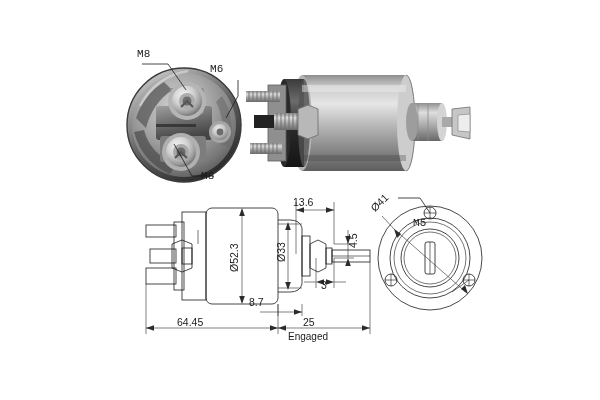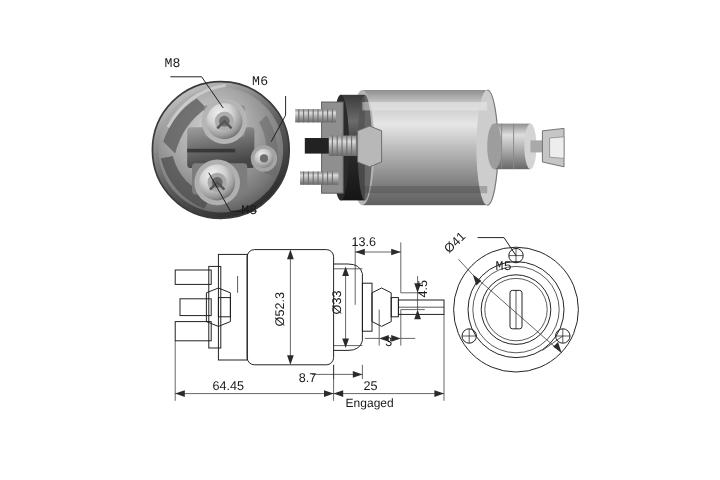--- a/index.html
+++ b/index.html
@@ -292,21 +292,21 @@
       <path class="ln-ext" d="M158 136 L250 136"></path>
       <polygon fill="#2b2b2b" points="158,136 166,133.2 166,138.8"></polygon>
       <polygon fill="#2b2b2b" points="250,136 242,133.2 242,138.8"></polygon>
       <path class="ln-ext" d="M250 70 L250 142"></path>
     </svg>
   </div>
 
   <div class="abs dimtxt rot" style="left:228px; top:272px;">Ø52.3</div>
   <div class="abs dimtxt rot" style="left:275px; top:262px;">Ø33</div>
 
-  <div class="abs dimtxt" style="left:249px; top:309px;">8.7</div>
+  <div class="abs dimtxt" style="left:249px; top:296px;">8.7</div>
   <div class="abs dimtxt" style="left:177px; top:316px;">64.45</div>
   <div class="abs dimtxt" style="left:303px; top:316px;">25</div>
   <div class="abs notetxt" style="left:288px; top:331px;text-align:right;">Engaged</div>
 
   <div class="abs" style="left:290px; top:196px;">
     <svg width="80" height="100" viewBox="0 0 80 100">
 
       <path class="ln-ext" d="M6 6 L6 58"></path>
       <path class="ln-ext" d="M44 6 L44 48"></path>
       <path class="ln-ext" d="M6 14 L44 14"></path>

